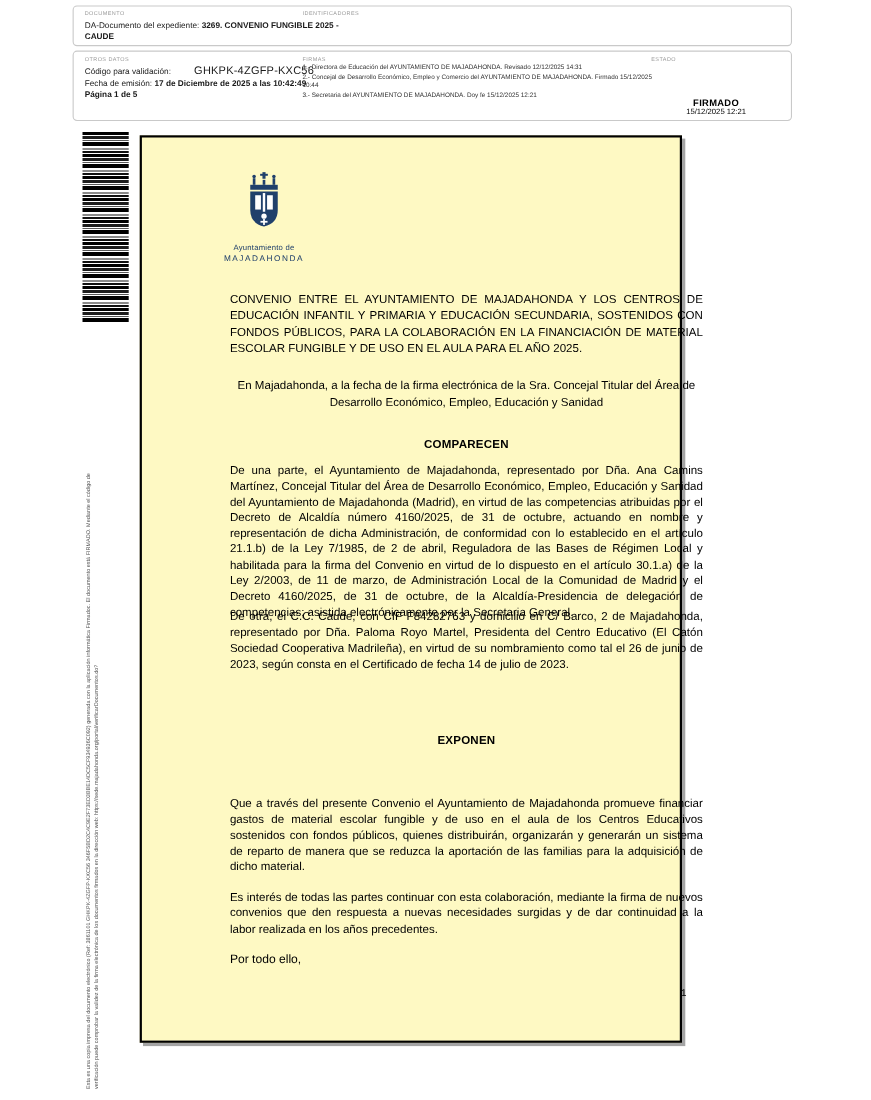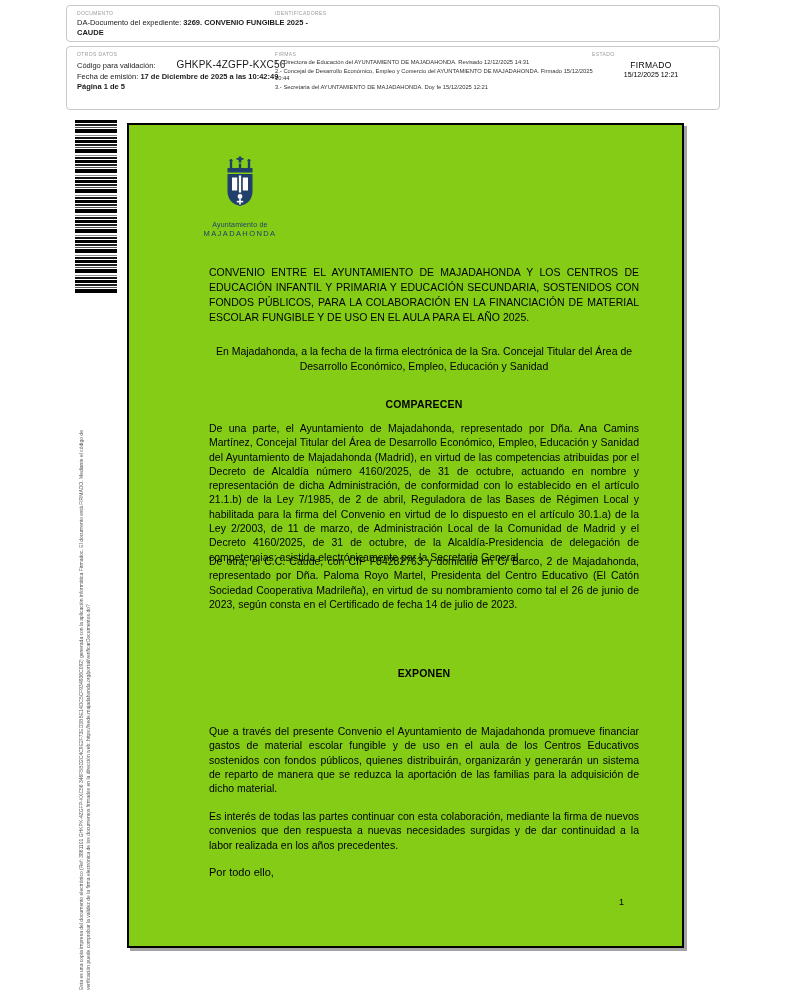--- a/index.html
+++ b/index.html
@@ -11,36 +11,36 @@
   .meta-box1 { top:5px; height:37px; }
   .meta-box2 { top:46px; height:64px; }
   .meta-label { position:absolute; font-size:5px; letter-spacing:.4px; color:#9a9a9a; }
   .doc-value { position:absolute; left:10px; top:12px; width:245px; font-size:7.5px; line-height:9.5px; color:#1a1a1a; }
   .doc-value b { font-weight:bold; }
   .otros-block { position:absolute; left:10px; top:13px; width:260px; font-size:7.5px; line-height:10.5px; color:#1a1a1a; }
   .codigo-value { font-size:10px; font-weight:normal; letter-spacing:.2px;margin-left:19px; }
   .firmas-block { position:absolute; left:208px; top:12px; width:330px; font-size:5.8px; line-height:7.6px; color:#333; }
   .firmas-block div { margin-bottom:1px; }
   .estado-block { position:absolute; left:523px; top:13px; width:122px; text-align:center; }
-  .estado-value { font-size:8.5px; font-weight:normal; letter-spacing:.3px; }
+  .estado-value { font-size:8.5px; font-weight:bold; letter-spacing:.3px;margin-top:28px; }
   .estado-date { font-size:7px; margin-top:1px; }
 
   
   .barcode { position:absolute; left:75px; top:120px; width:42px; height:173px;
     background: repeating-linear-gradient(to bottom,
       #000 0px,#000 3px,#fff 3px,#fff 4px,#1c1c1c 4px,#1c1c1c 6px,#fff 6px,#fff 7px,
       #585858 7px,#585858 8px,#fff 8px,#fff 9px,#000 9px,#000 13px,#fff 13px,#fff 15px,
       #8a8a8a 15px,#8a8a8a 16px,#fff 16px,#fff 17px,#111 17px,#111 19px,#fff 19px,#fff 20px);
   }
   .vtext-wrap { position:absolute; left:78px; top:302px; width:16px; height:688px; }
   .vtext { position:absolute; left:0; top:688px; width:688px; transform-origin:0 0; transform:rotate(-90deg);
     font-size:5px; line-height:7px; color:#555; white-space:normal; }
 
   
-  .page { position:absolute; left:127px; top:123px; width:557px; height:825px; background:#84cc16;
+  .page { position:absolute; left:127px; top:123px; width:493px; height:825px; background:#fef9c3;
     border:2px solid #000; box-shadow:3px 3px 0 rgba(90,90,90,.55); }
   .logo { position:absolute; left:55px; top:30px; width:112px; text-align:center; color:#20406b; }
   .logo-text1 { font-size:7px; margin-top:4px; letter-spacing:.2px; }
   .logo-text2 { font-size:7.5px; letter-spacing:1.4px; margin-top:1px; }
   .doc-title { position:absolute; left:80px; top:140px; width:430px; font-size:10.5px; font-weight:normal;
     line-height:15px; text-align:justify; }
   .doc-intro { position:absolute; left:80px; top:219px; width:430px; font-size:10.5px; line-height:15px; text-align:center; }
   .sec-heading { position:absolute; left:80px; width:430px; font-size:10.5px; font-weight:bold; text-align:center; letter-spacing:.2px; }
   .h-comparecen { top:273px; }
   .h-exponen { top:530px;margin-top:12px; }

